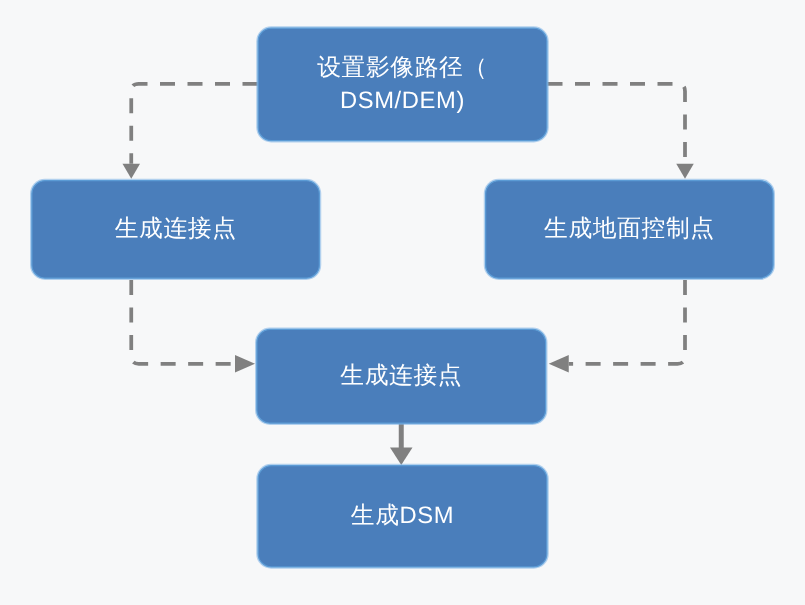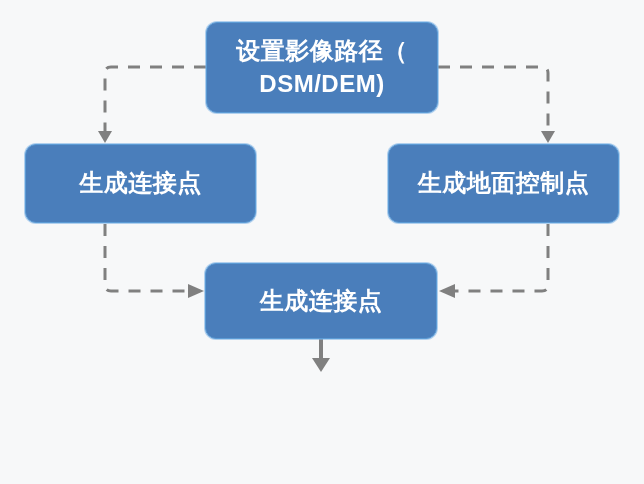--- a/index.html
+++ b/index.html
@@ -32,23 +32,23 @@
     box-sizing: border-box;
     background: #4a7ebb;
     border: 1px solid #5b9bd5;
     border-radius: 11px;
     box-shadow: 0 0 0 1px rgba(120,175,230,0.55);
     display: flex;
     align-items: center;
     justify-content: center;
     text-align: center;
     color: #ffffff;
-    font-size: 24px;
+    font-size: 19px;
     line-height: 1.35;
-    font-weight: 700;
+    font-weight: 400;
     letter-spacing: 0.5px;
     padding: 4px 10px;
     user-select: none;
   }
   .node-label {
     display: block;
     width: 100%;
     white-space: pre-line;
   }
   #node-set-image-path {
@@ -136,14 +136,17 @@
   </div>
 
   <div class="node" id="node-generate-gcp">
     <span class="node-label">生成地面控制点</span>
   </div>
 
   <div class="node" id="node-block-adjustment">
     <span class="node-label">生成连接点</span>
   </div>
 
+  <div class="node" id="node-generate-dsm">
+    <span class="node-label">生成DSM</span>
+  </div>
 
 </div>
 
 </body></html>

